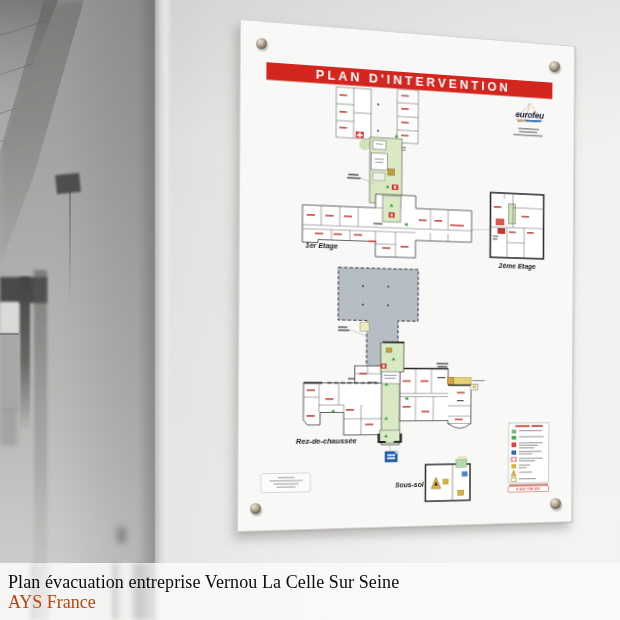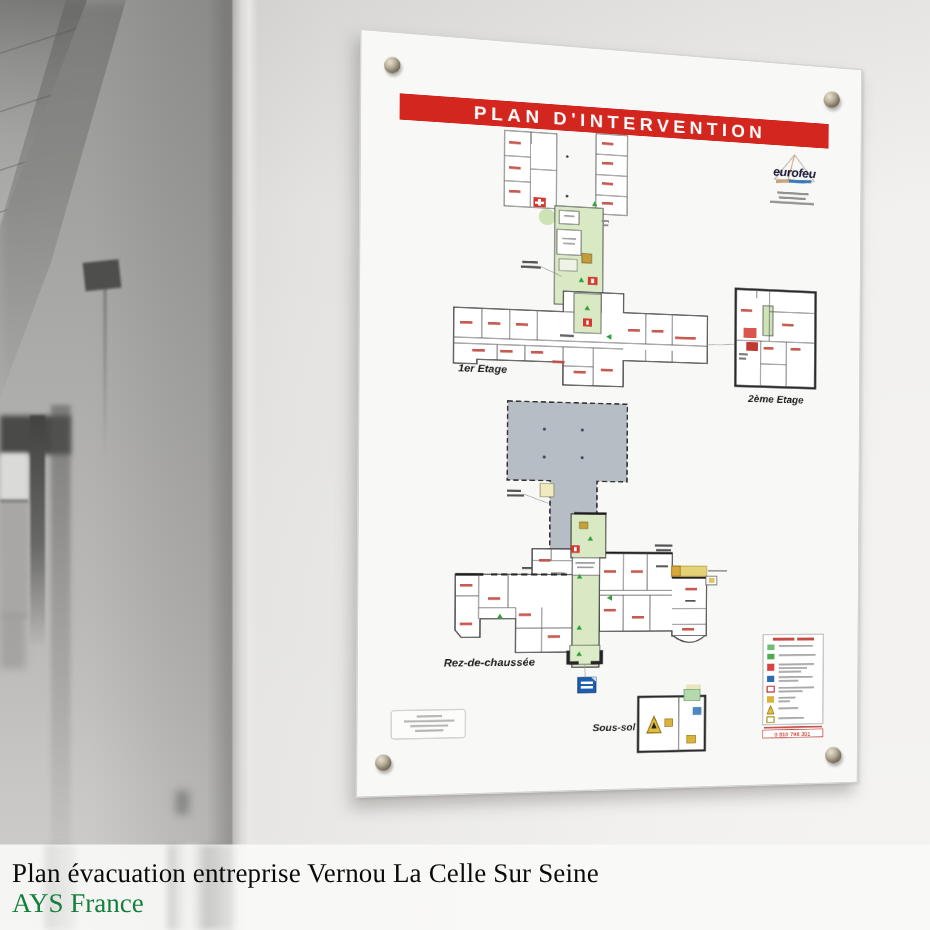--- a/index.html
+++ b/index.html
@@ -46,21 +46,21 @@
 .screw{position:absolute;border-radius:50%;
 background:radial-gradient(circle at 35% 30%,#e9e2d2 0%,#b9b09a 36%,#877e6b 60%,#4e4637 95%);
 box-shadow:1px 2px 2px rgba(60,55,50,0.35);}
 
 #cap{position:absolute;left:0;top:563px;width:620px;height:57px;background:rgba(249,249,248,0.90);}
 #capghost2{position:absolute;left:30px;top:0;width:20px;height:57px;background:linear-gradient(90deg,rgba(120,120,118,0.18),rgba(160,160,158,0.10));filter:blur(2px);}
 #capghost{position:absolute;left:112px;top:0;width:44px;height:57px;
 background:linear-gradient(90deg,rgba(110,110,108,0.30) 0,rgba(200,200,198,0.1) 10px,rgba(245,245,243,0.4) 16px,rgba(120,120,118,0.35) 26px,rgba(140,140,138,0.12) 44px);
 filter:blur(2px);}
 #cap .l1{position:absolute;left:8px;top:9px;font-family:"Liberation Serif",serif;font-size:18px;color:#0a0a0a;white-space:nowrap;letter-spacing:0.1px;}
-#cap .l2{position:absolute;left:8px;top:29px;font-family:"Liberation Serif",serif;font-size:18px;color:#15803d;}
+#cap .l2{position:absolute;left:8px;top:29px;font-family:"Liberation Serif",serif;font-size:18px;color:#c2410c;}
 </style></head>
 <body>
 <div id="scene">
 <div id="wall"></div>
 <div id="corr"></div>
 <div id="closer"></div>
 <div id="doorline"></div>
 <div id="fartop"></div>
 <div id="longband"></div>
 <div id="fardoor"></div>

